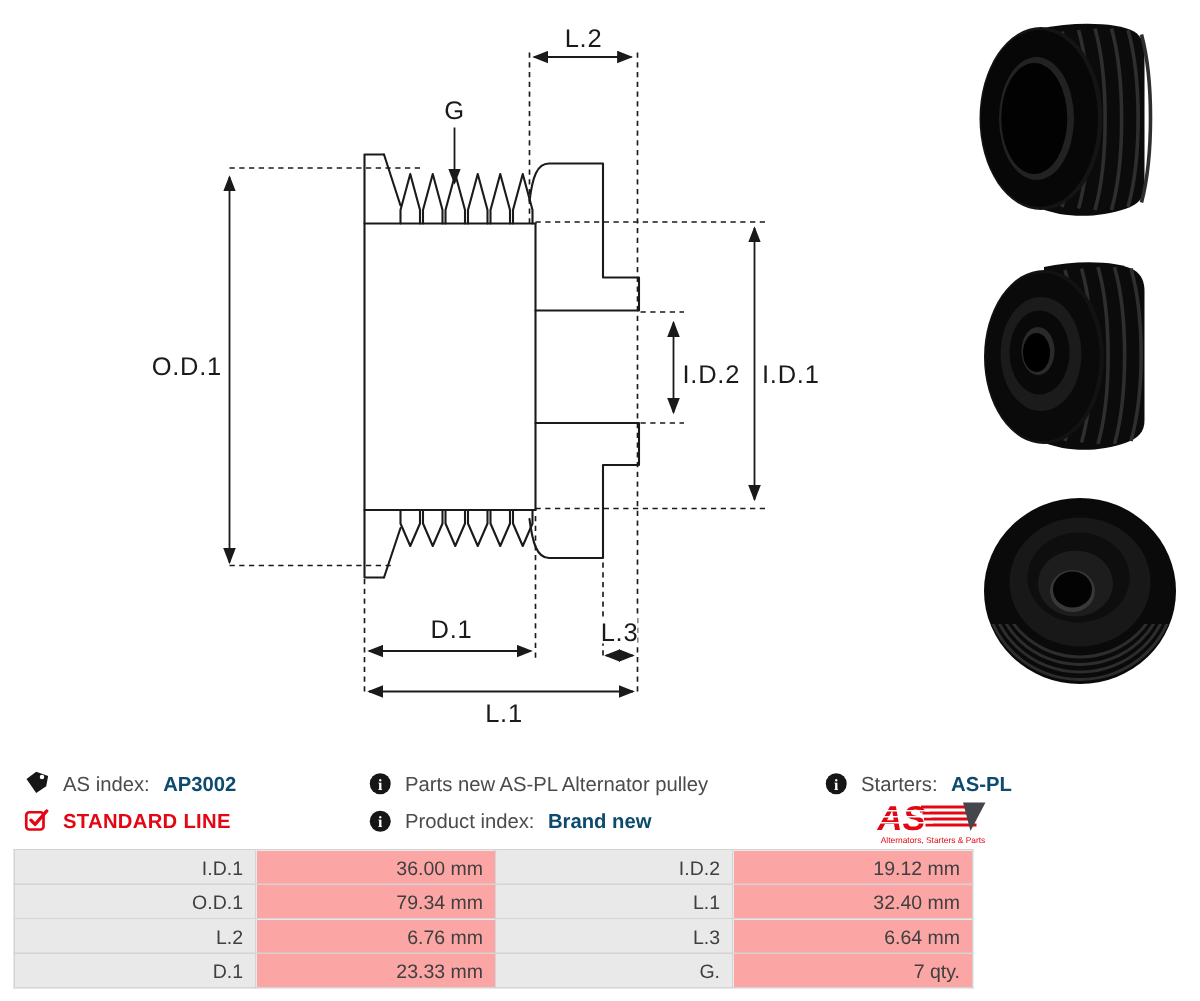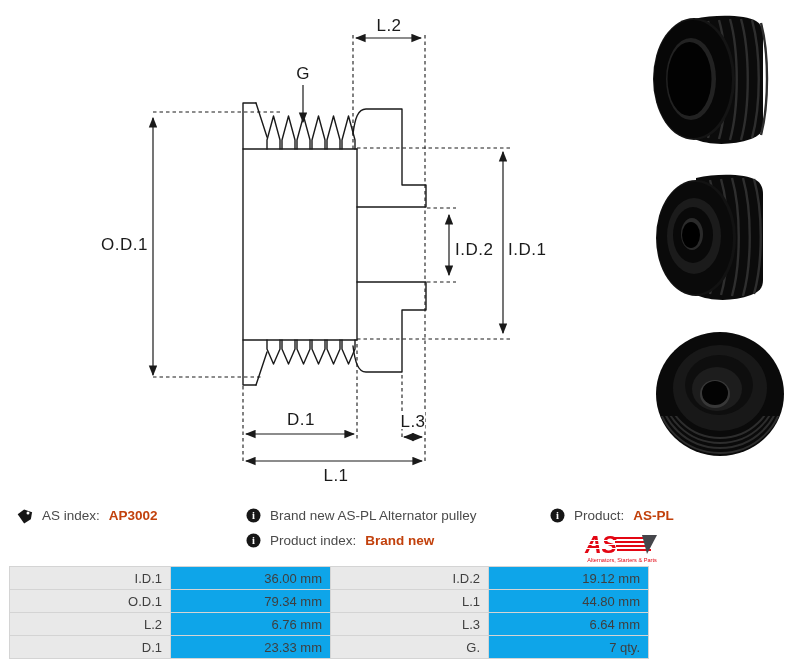--- a/index.html
+++ b/index.html
@@ -17,39 +17,39 @@
   .photo { position:absolute; }
   #photo-1 { left:642px; top:6px; }
   #photo-2 { left:642px; top:162px; }
   #photo-3 { left:646px; top:322px; }
   
   .info-col { position:absolute; }
   #info-col-1 { left:16px;  top:508px; }
   #info-col-2 { left:246px; top:508px; }
   #info-col-3 { left:550px; top:508px; }
   .info-row {
-    display:flex; align-items:flex-start; gap:9px;
+    display:flex; align-items:flex-end; gap:9px;
     height:22px; margin-bottom:3px;
     font-size:13.5px; color:#4b4b4b; white-space:nowrap;
   }
-  .b { font-weight:bold; color:#c2410c; }
+  .b { font-weight:bold; color:#0c4a6e; }
   .red-line { color:#e30613; font-weight:bold; letter-spacing:0.2px; }
   .logo-wrap { margin-left:34px; height:32px; }
   
   #spec-table {
     position:absolute; left:9px; top:566px; width:639px;
     border-collapse:collapse; table-layout:fixed;
     font-size:13px; color:#3f3f3f;
   }
   #spec-table td {
     border:1px solid #d4d4d4; height:22px;
     text-align:right; padding:0 8px 0 0; overflow:hidden;
   }
   #spec-table td.lbl { background:#e9e9e9; }
-  #spec-table td.val { background:#0ea5e9; }
+  #spec-table td.val { background:#fca5a5; }
 </style>
 </head>
 <body>
 
 <svg id="drawing" width="640" height="500" viewBox="0 0 640 500">
   <defs>
     <marker id="ahE" markerWidth="9" markerHeight="8" refX="8" refY="3.5" orient="auto">
       <path d="M0,0 L9,3.5 L0,7 Z" fill="#1a1a1a"></path>
     </marker>
     <marker id="ahS" markerWidth="9" markerHeight="8" refX="1" refY="3.5" orient="auto">
@@ -169,47 +169,54 @@
 
 <div id="info-col-1" class="info-col">
   <div class="info-row">
     <svg width="17" height="17" viewBox="0 0 17 17">
       <path d="M1.5,7.2 L7.2,1.5 L15.5,3.2 L15.2,10.2 L9.2,15.5 Z" fill="#161616" transform="rotate(8 8 8)"></path>
       <circle cx="12" cy="5" r="1.5" fill="#ffffff"></circle>
     </svg>
     <span>AS index:</span>
     <span class="b">AP3002</span>
   </div>
+  <div class="info-row">
+    <svg width="17" height="17" viewBox="0 0 17 17">
+      <rect x="1.5" y="3.5" width="11.5" height="11.5" rx="2" fill="none" stroke="#e30613" stroke-width="1.8"></rect>
+      <path d="M4.6,8.8 L7.4,11.6 L15.2,2.6" fill="none" stroke="#e30613" stroke-width="2.2" stroke-linecap="round" stroke-linejoin="round"></path>
+    </svg>
+    <span class="red-line">STANDARD LINE</span>
+  </div>
 </div>
 
 <div id="info-col-2" class="info-col">
   <div class="info-row">
     <svg width="15" height="15" viewBox="0 0 15 15">
       <circle cx="7.5" cy="7.5" r="7" fill="#161616"></circle>
       <text x="7.5" y="11.4" text-anchor="middle" font-family="'Liberation Serif', serif" font-size="10.5" font-weight="bold" fill="#ffffff">i</text>
     </svg>
-    <span>Brand new AS-PL Alternator pulley</span>
+    <span>Parts new AS-PL Alternator pulley</span>
   </div>
   <div class="info-row">
     <svg width="15" height="15" viewBox="0 0 15 15">
       <circle cx="7.5" cy="7.5" r="7" fill="#161616"></circle>
       <text x="7.5" y="11.4" text-anchor="middle" font-family="'Liberation Serif', serif" font-size="10.5" font-weight="bold" fill="#ffffff">i</text>
     </svg>
     <span>Product index:</span>
     <span class="b">Brand new</span>
   </div>
 </div>
 
 <div id="info-col-3" class="info-col">
   <div class="info-row">
     <svg width="15" height="15" viewBox="0 0 15 15">
       <circle cx="7.5" cy="7.5" r="7" fill="#161616"></circle>
       <text x="7.5" y="11.4" text-anchor="middle" font-family="'Liberation Serif', serif" font-size="10.5" font-weight="bold" fill="#ffffff">i</text>
     </svg>
-    <span>Product:</span>
+    <span>Starters:</span>
     <span class="b">AS-PL</span>
   </div>
   <div class="logo-wrap">
     <svg width="82" height="32" viewBox="0 0 82 32">
       <g stroke="#e30613" stroke-width="2">
         <line x1="30" y1="5" x2="64" y2="5"></line>
         <line x1="31" y1="9" x2="65" y2="9"></line>
         <line x1="32" y1="13" x2="66" y2="13"></line>
         <line x1="33" y1="17" x2="67" y2="17"></line>
       </g>
@@ -236,21 +243,21 @@
     <tr>
       <td class="lbl">I.D.1</td>
       <td class="val">36.00 mm</td>
       <td class="lbl">I.D.2</td>
       <td class="val">19.12 mm</td>
     </tr>
     <tr>
       <td class="lbl">O.D.1</td>
       <td class="val">79.34 mm</td>
       <td class="lbl">L.1</td>
-      <td class="val">44.80 mm</td>
+      <td class="val">32.40 mm</td>
     </tr>
     <tr>
       <td class="lbl">L.2</td>
       <td class="val">6.76 mm</td>
       <td class="lbl">L.3</td>
       <td class="val">6.64 mm</td>
     </tr>
     <tr>
       <td class="lbl">D.1</td>
       <td class="val">23.33 mm</td>

